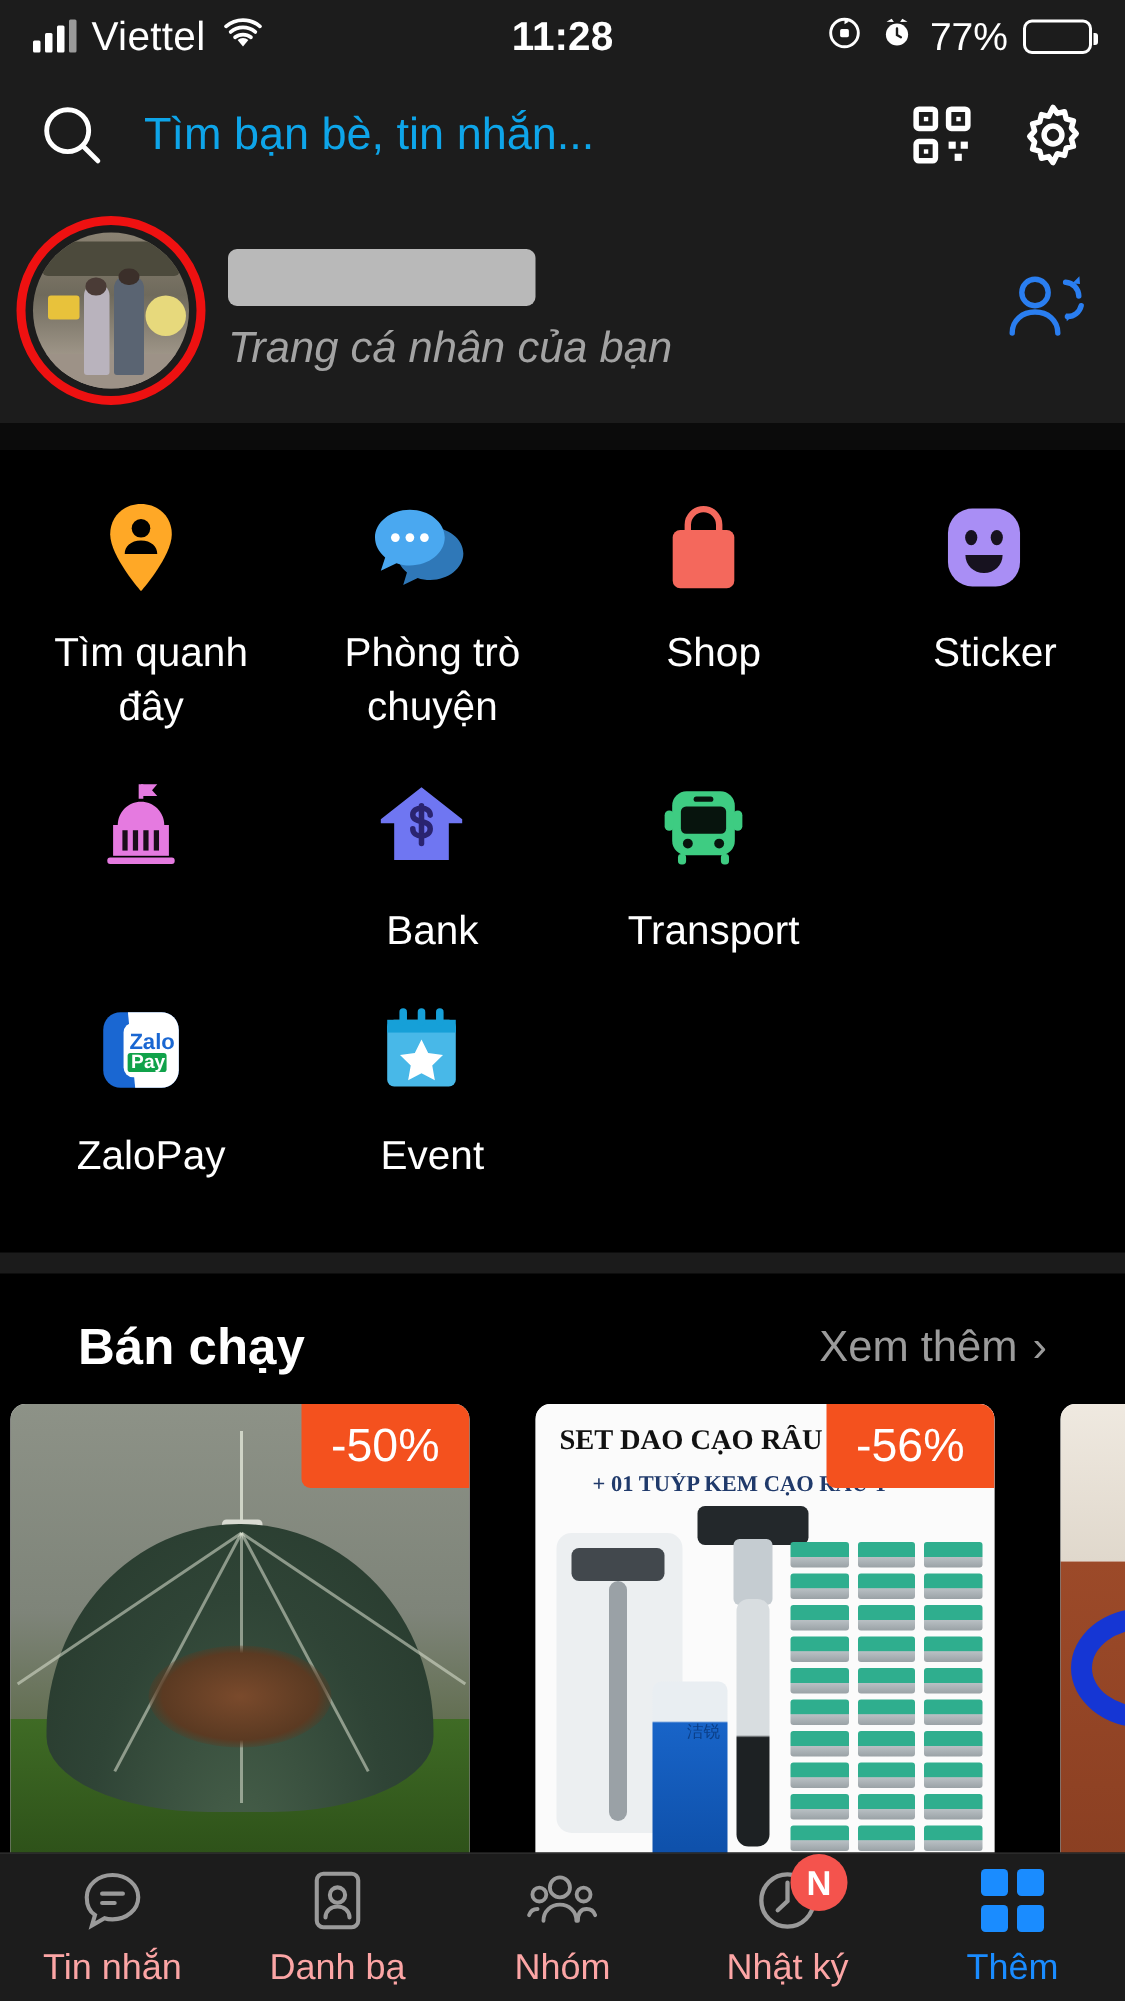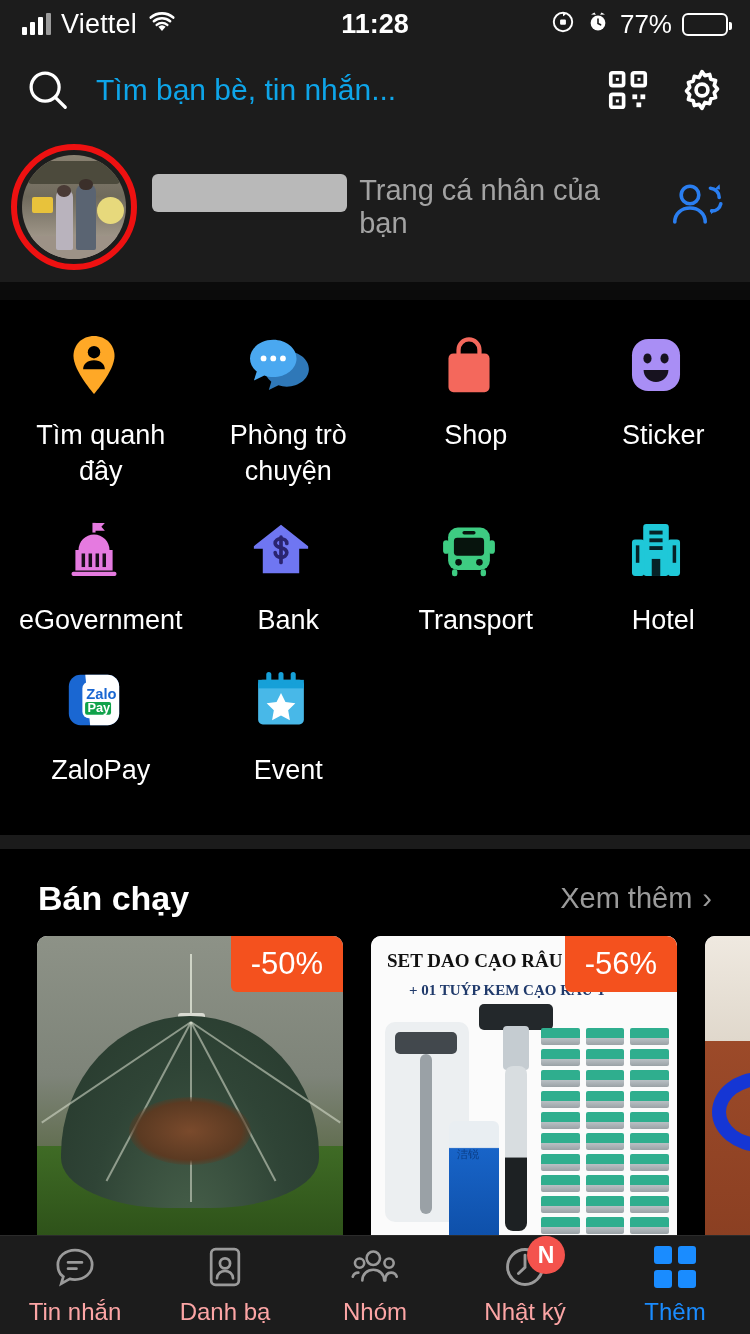--- a/index.html
+++ b/index.html
@@ -61,21 +61,21 @@
   .av-flower{position:absolute;right:2%;top:40%;width:26%;height:26%;background:#e7d97c;border-radius:50%;}
   .av-p1{position:absolute;left:33%;top:33%;width:16%;height:58%;background:#b9b3bd;border-radius:8px 8px 2px 2px;}
   .av-p1h{position:absolute;left:34%;top:29%;width:13%;height:11%;background:#4a3b36;border-radius:50%;}
   .av-p2{position:absolute;left:52%;top:28%;width:19%;height:63%;background:#5a6472;border-radius:8px 8px 2px 2px;}
   .av-p2h{position:absolute;left:55%;top:23%;width:13%;height:11%;background:#3b2f2a;border-radius:50%;}
   .av-ground{position:absolute;left:0;bottom:0;width:100%;height:22%;background:#9d9287;}
   .annot-circle {
     position: absolute; left: -11px; top: -11px; width: 126px; height: 126px;
     border: 6px solid #ee1111; border-radius: 50%; pointer-events: none;
   }
-  .profile-texts { display:flex; flex-direction:row; gap: 12px; }
+  .profile-texts { display:flex; flex-direction:column; gap: 12px; font-style: italic; }
   .name-redacted { width: 205px; height: 38px; background:#b9b9b9; border-radius: 6px; }
   .profile-sub { color:#a3a3a3; font-size: 29px; }
   .profile-action { margin-left: auto; }
 
   
   .divider { height: 18px; background: #0b0b0b; }
 
   
   .grid-section { background: #000; padding: 28px 0 22px; }
   .grid-row { display: flex; }
@@ -83,26 +83,26 @@
     width: 25%; display: flex; flex-direction: column; align-items: center;
     padding-bottom: 24px;
   }
   .cell-icon { width: 74px; height: 74px; display:flex; align-items:center; justify-content:center; margin-bottom: 16px; }
   .cell-label { color:#fff; font-size: 27px; text-align:center; line-height: 1.32; max-width: 170px; margin-left: 14px; }
 
   
   .band { height: 14px; background:#1b1b1b; }
   .sec-header {
     display:flex; align-items:center; justify-content:space-between;
-    padding: 30px 38px 18px;
+    padding: 30px 52px 18px;
   }
   .sec-title { color:#fff; font-size: 34px; font-weight: 700; }
   .sec-more { color:#9b9b9b; font-size: 29px; display:flex; align-items:flex-start; gap: 10px; }
 
-  .cards { display:flex; gap: 28px; padding-left: 37px; }
+  .cards { display:flex; gap: 44px; padding-left: 7px; }
   .card {
     width: 306px; height: 310px; flex: none; border-radius: 10px;
     overflow: hidden; position: relative; background: #fff;
   }
   .card.third { width: 110px; }
   .badge {
     position:absolute; top:0; right:0; background:#f4511e; color:#fff;
     font-size: 31px; padding: 10px 20px; border-radius: 0 0 0 6px; font-weight: 500;
   }
   
@@ -121,21 +121,21 @@
   .razor-bg{position:absolute;inset:0;background:#fbfbfb;}
   .razor-title{position:absolute;left:16px;top:14px;right:14px;font-size:19px;font-weight:700;color:#111;white-space:nowrap;overflow:hidden;font-family:"Liberation Serif",serif;}
   .razor-sub{position:absolute;left:38px;top:46px;right:14px;font-size:15px;font-weight:700;color:#203a6b;white-space:nowrap;overflow:hidden;font-family:"Liberation Serif",serif;}
   .razor-case{position:absolute;left:14px;top:86px;width:84px;height:200px;background:#eceff1;border-radius:10px;}
   .r1-head{position:absolute;left:24px;top:96px;width:62px;height:22px;background:#42484d;border-radius:5px;}
   .r1-handle{position:absolute;left:49px;top:118px;width:12px;height:160px;background:#9aa1a6;border-radius:6px;}
   .r2-head{position:absolute;left:108px;top:68px;width:74px;height:26px;background:#23282b;border-radius:5px;}
   .r2-neck{position:absolute;left:132px;top:90px;width:26px;height:44px;background:#c5ccd1;border-radius:4px;}
   .r2-handle{position:absolute;left:134px;top:130px;width:22px;height:165px;background:linear-gradient(180deg,#d8dde0 0%,#d8dde0 55%,#1d2123 56%,#1d2123 100%);border-radius:8px;}
   .tube{position:absolute;left:78px;top:185px;width:50px;height:120px;background:linear-gradient(180deg,#e9eef2 0%,#e9eef2 22%,#1864c8 23%,#0e4fa8 100%);border-radius:6px 6px 3px 3px;}
-  .tube span{position:absolute;left:8px;top:26px;color:#0b3e86;font-size:11px;}
+  .tube span{position:absolute;left:23px;top:26px;color:#0b3e86;font-size:11px;}
   .blades{position:absolute;left:170px;top:92px;right:8px;bottom:4px;display:grid;grid-template-columns:repeat(3,1fr);grid-auto-rows:17px;gap:4px 6px;}
   .blade{background:linear-gradient(180deg,#2fae8e 0%,#2fae8e 58%,#b9c0c4 59%,#9aa2a6 100%);border-radius:2px;}
   
   .wood-top{position:absolute;left:0;top:0;width:100%;height:34%;background:linear-gradient(180deg,#efe9e0,#e0d8cc);}
   .wood-bot{position:absolute;left:0;bottom:0;width:100%;height:66%;background:linear-gradient(180deg,#9c4a29,#8a3f22);}
   .hose{position:absolute;left:6%;top:44%;width:90%;height:26%;border:14px solid #1536d4;border-radius:50%;}
 
   
   .bottomnav {
     position:absolute; left:0; bottom:0; width:100%; height:99px;
@@ -314,21 +314,20 @@
               <path d="M16 2h5.6l-1.8 2 1.8 2H16z" fill="#e57ae0"></path>
               <path d="M8 16c0-4.4 3.6-8 8-8s8 3.6 8 8z" fill="#e57ae0"></path>
               <rect x="6.4" y="16" width="19.2" height="10.6" fill="#e57ae0"></rect>
               <rect x="9.6" y="17.8" width="1.8" height="7" fill="#1a0d1a"></rect>
               <rect x="13.2" y="17.8" width="1.8" height="7" fill="#1a0d1a"></rect>
               <rect x="16.8" y="17.8" width="1.8" height="7" fill="#1a0d1a"></rect>
               <rect x="20.4" y="17.8" width="1.8" height="7" fill="#1a0d1a"></rect>
               <rect x="4.4" y="27.2" width="23.2" height="2.2" rx="1" fill="#e57ae0"></rect>
             </svg>
         </span>
-        <span class="cell-label">eGovernment</span>
       </div>
       <div class="grid-cell">
         <span class="cell-icon">
           <svg width="64" height="62" viewBox="0 0 32 32">
               <path d="M16 3L30 14v1.4h-4.6V28H6.6V15.4H2V14z" fill="#6f76f2"></path>
               <path d="M16 9.4v13" stroke="#2a2470" stroke-width="1.9" stroke-linecap="round"></path>
               <path d="M19 12.6c0-1.6-1.4-2.4-3-2.4s-3 .8-3 2.3c0 3.2 6 1.4 6 4.8 0 1.6-1.4 2.5-3 2.5s-3-.9-3-2.5" stroke="#2a2470" stroke-width="1.9" fill="none" stroke-linecap="round"></path>
             </svg>
         </span>
         <span class="cell-label">Bank</span>
@@ -341,36 +340,20 @@
               <rect x="25.2" y="11" width="3.2" height="7" rx="1.6" fill="#3ecc82"></rect>
               <rect x="7.2" y="9.6" width="15.6" height="9.4" rx="1.8" fill="#07140d"></rect>
               <rect x="11.6" y="6.2" width="6.8" height="1.8" rx=".9" fill="#07140d"></rect>
               <circle cx="9.6" cy="22.4" r="1.7" fill="#07140d"></circle>
               <circle cx="20.4" cy="22.4" r="1.7" fill="#07140d"></circle>
               <rect x="6.2" y="26" width="2.8" height="3.6" rx="1.2" fill="#3ecc82"></rect>
               <rect x="21" y="26" width="2.8" height="3.6" rx="1.2" fill="#3ecc82"></rect>
             </svg>
         </span>
         <span class="cell-label">Transport</span>
-      </div>
-      <div class="grid-cell">
-        <span class="cell-icon">
-          <svg width="60" height="62" viewBox="0 0 30 32">
-              <rect x="8.4" y="2.6" width="13.2" height="26.8" rx="1.6" fill="#1fc8d8"></rect>
-              <rect x="2.6" y="10.6" width="6.4" height="18.8" rx="1.6" fill="#1fc8d8"></rect>
-              <rect x="21" y="10.6" width="6.4" height="18.8" rx="1.6" fill="#1fc8d8"></rect>
-              <rect x="11.6" y="6" width="6.8" height="2" fill="#062227"></rect>
-              <rect x="11.6" y="10" width="6.8" height="2" fill="#062227"></rect>
-              <rect x="11.6" y="14" width="6.8" height="2" fill="#062227"></rect>
-              <rect x="12.8" y="20.6" width="4.4" height="8.8" fill="#062227"></rect>
-              <rect x="4.6" y="13.6" width="1.8" height="9" fill="#062227"></rect>
-              <rect x="23.6" y="13.6" width="1.8" height="9" fill="#062227"></rect>
-            </svg>
-        </span>
-        <span class="cell-label">Hotel</span>
       </div>
     </div>
 
     <div class="grid-row">
       <div class="grid-cell">
         <span class="cell-icon">
           <svg width="62" height="62" viewBox="0 0 32 32">
             <rect x="3" y="3" width="26" height="26" rx="6" fill="#1a67d2"></rect>
             <path d="M11.5 3H23a6 6 0 0 1 6 6v14a6 6 0 0 1-6 6h-9z" fill="#fff"></path>
             <rect x="10" y="6.6" width="17" height="18.8" rx="3.4" fill="#fff"></rect>

